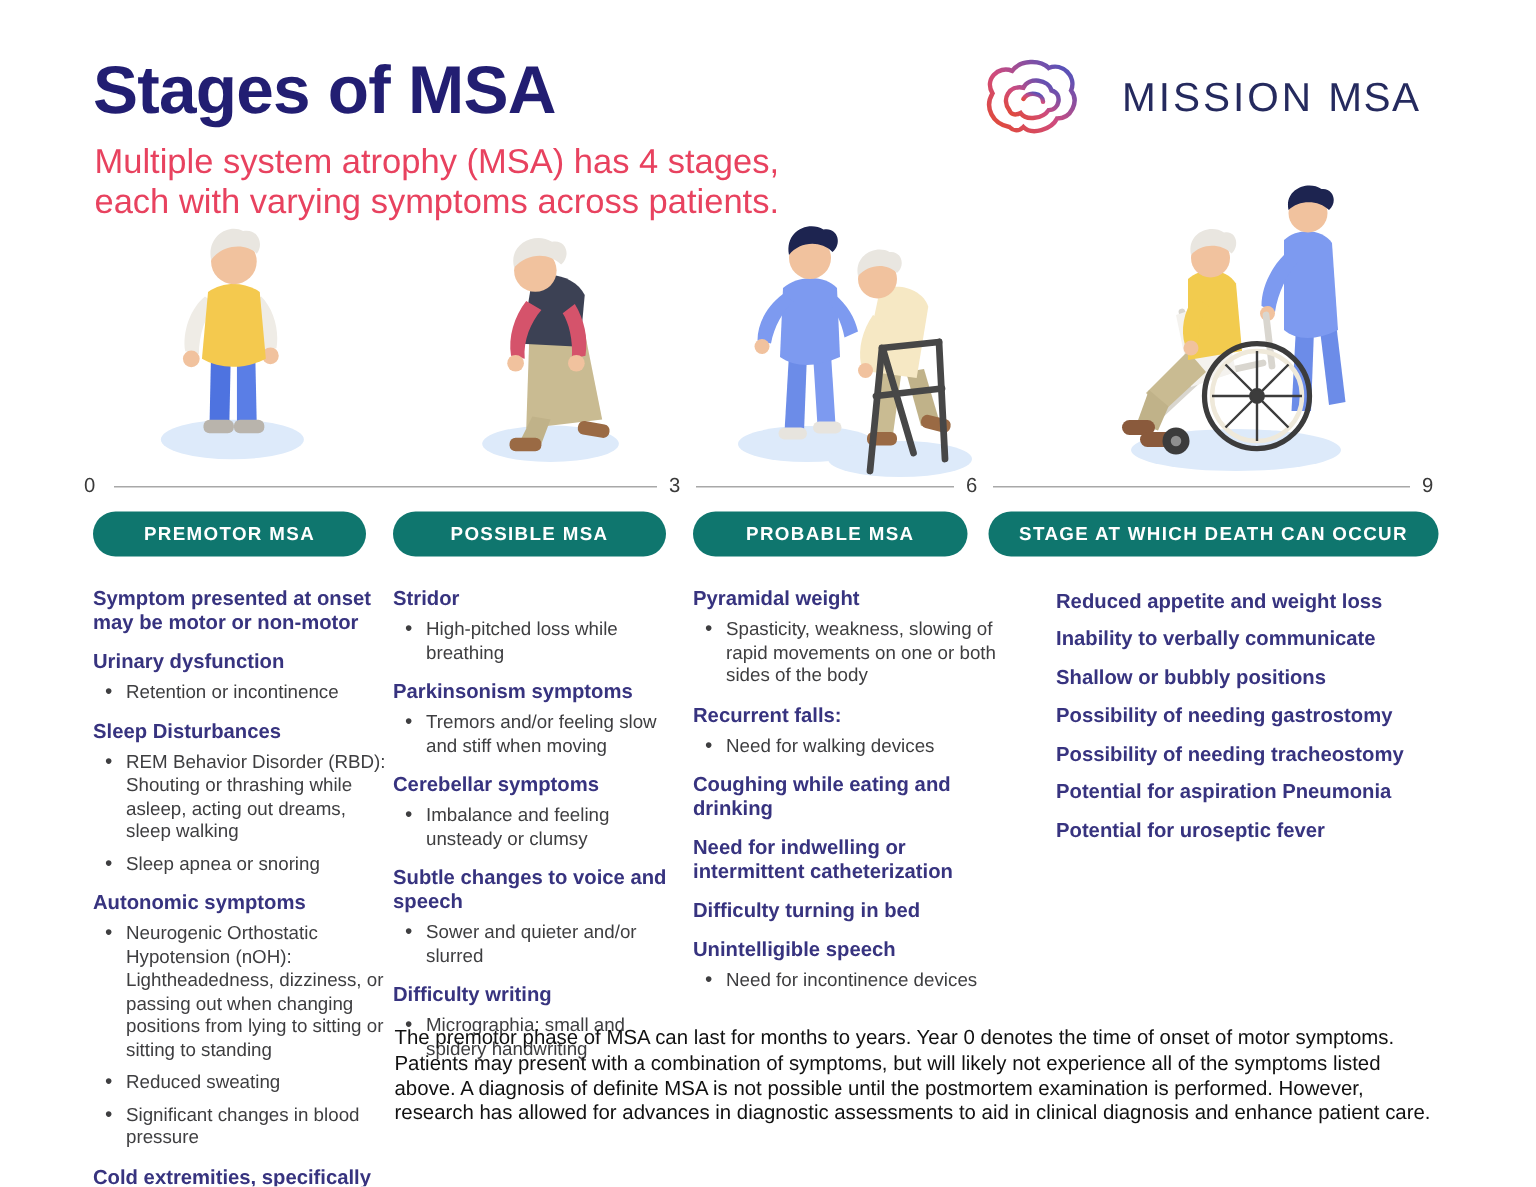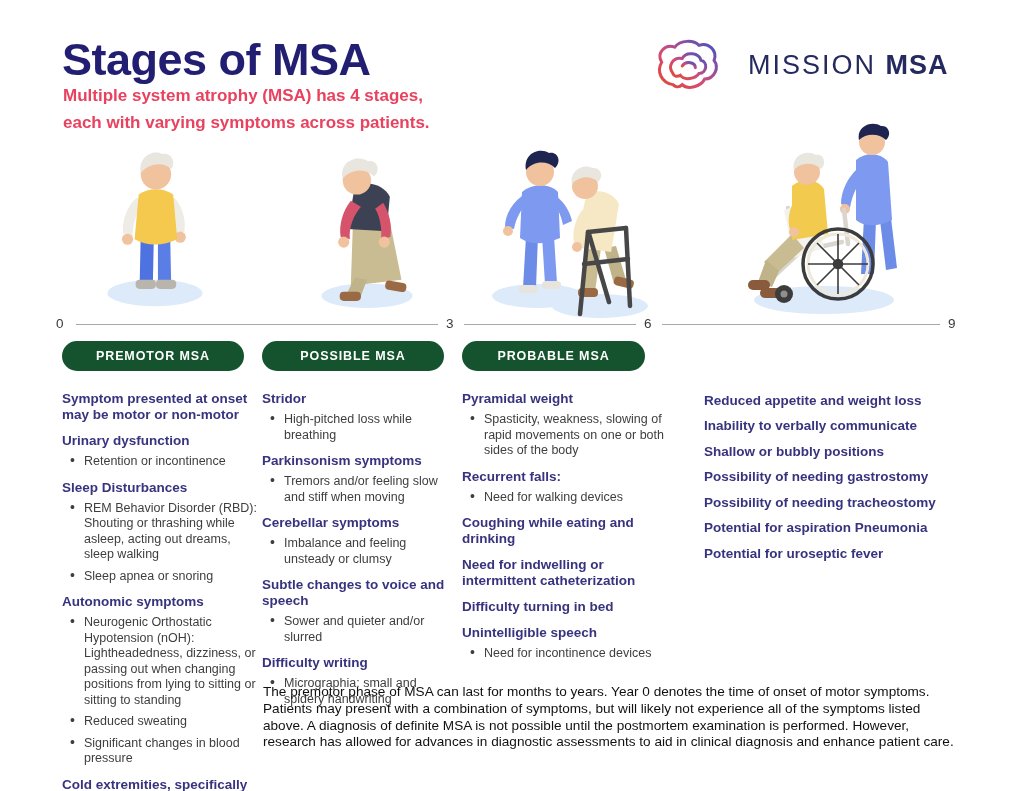--- a/index.html
+++ b/index.html
@@ -8,44 +8,44 @@
   .page {
     position:relative; width:1024px; height:791px; background:#ffffff;
     overflow:hidden; margin:0 auto;
   }
   
   .title {
     position:absolute; left:62px; top:34px;
     font-size:45px; font-weight:800; letter-spacing:-0.5px; color:#221e72;
   }
   .subtitle {
-    position:absolute; left:63px; top:82px;
-    font-size:17px; font-weight:700; color:#e8425f; line-height:27px;
+    position:absolute; left:63px; top:94px;
+    font-size:23px; font-weight:400; color:#e8425f; line-height:27px;
   }
   .logo { position:absolute; left:650px; top:36px; display:flex; align-items:center; }
   .logo svg { width:72px; height:58px; }
   .logo-text { margin-left:10px; font-size:27px; color:#252a5e; letter-spacing:2px; white-space:nowrap; }
   .logo-text .w1 { font-weight:500;margin-left:16px; }
-  .logo-text .w2 { font-weight:700; letter-spacing:1px; }
+  .logo-text .w2 { font-weight:400; letter-spacing:1px; }
   
   .fig { position:absolute; }
   .fig svg { display:block; width:100%; height:100%; }
   .fig1 { left:90px;  top:138px; width:142px; height:172px; }
   .fig2 { left:294px; top:148px; width:142px; height:162px; }
   .fig3 { left:476px; top:130px; width:182px; height:194px; }
   .fig4 { left:726px; top:122px; width:194px; height:198px; }
   
   .tick {
     position:absolute; top:316px; font-size:13.5px; color:#3a3a3a; font-weight:500;
   }
   .tl-line { position:absolute; top:324px; height:0; border-top:1.4px solid #a8a8a8; }
   
   .pill {
     position:absolute; top:341px; height:30px; border-radius:16px;
-    background:#14532d; color:#ffffff; font-size:12.5px; font-weight:700;
+    background:#0f766e; color:#ffffff; font-size:12.5px; font-weight:700;
     letter-spacing:0.9px; display:flex; align-items:center; justify-content:center;
     text-align:center; cursor:default;
   }
   .pill1 { left:62px;  width:182px; }
   .pill2 { left:262px; width:182px; }
   .pill3 { left:462px; width:183px; }
   .pill4 { left:659px; width:300px; }
   
   .col { position:absolute; top:383px; }
   .col1 { left:62px;  width:196px; }
@@ -221,20 +221,21 @@
   <span class="tl-line" style="left:76px;width:362px"></span>
   <span class="tick" style="left:446px">3</span>
   <span class="tl-line" style="left:464px;width:172px"></span>
   <span class="tick" style="left:644px">6</span>
   <span class="tl-line" style="left:662px;width:278px"></span>
   <span class="tick" style="left:948px">9</span>
 
   <div class="pill pill1">PREMOTOR MSA</div>
   <div class="pill pill2">POSSIBLE MSA</div>
   <div class="pill pill3">PROBABLE MSA</div>
+  <div class="pill pill4">STAGE AT WHICH DEATH CAN OCCUR</div>
 
   <div class="col col1">
       <div class="sym-heading">Symptom presented at onset may be motor or non-motor</div>
       <div class="sym-heading">Urinary dysfunction</div>
       <ul class="sym-bullets">
         <li>Retention or incontinence</li>
       </ul>
       <div class="sym-heading">Sleep Disturbances</div>
       <ul class="sym-bullets">
         <li>REM Behavior Disorder (RBD): Shouting or thrashing while asleep, acting out dreams, sleep walking</li>

